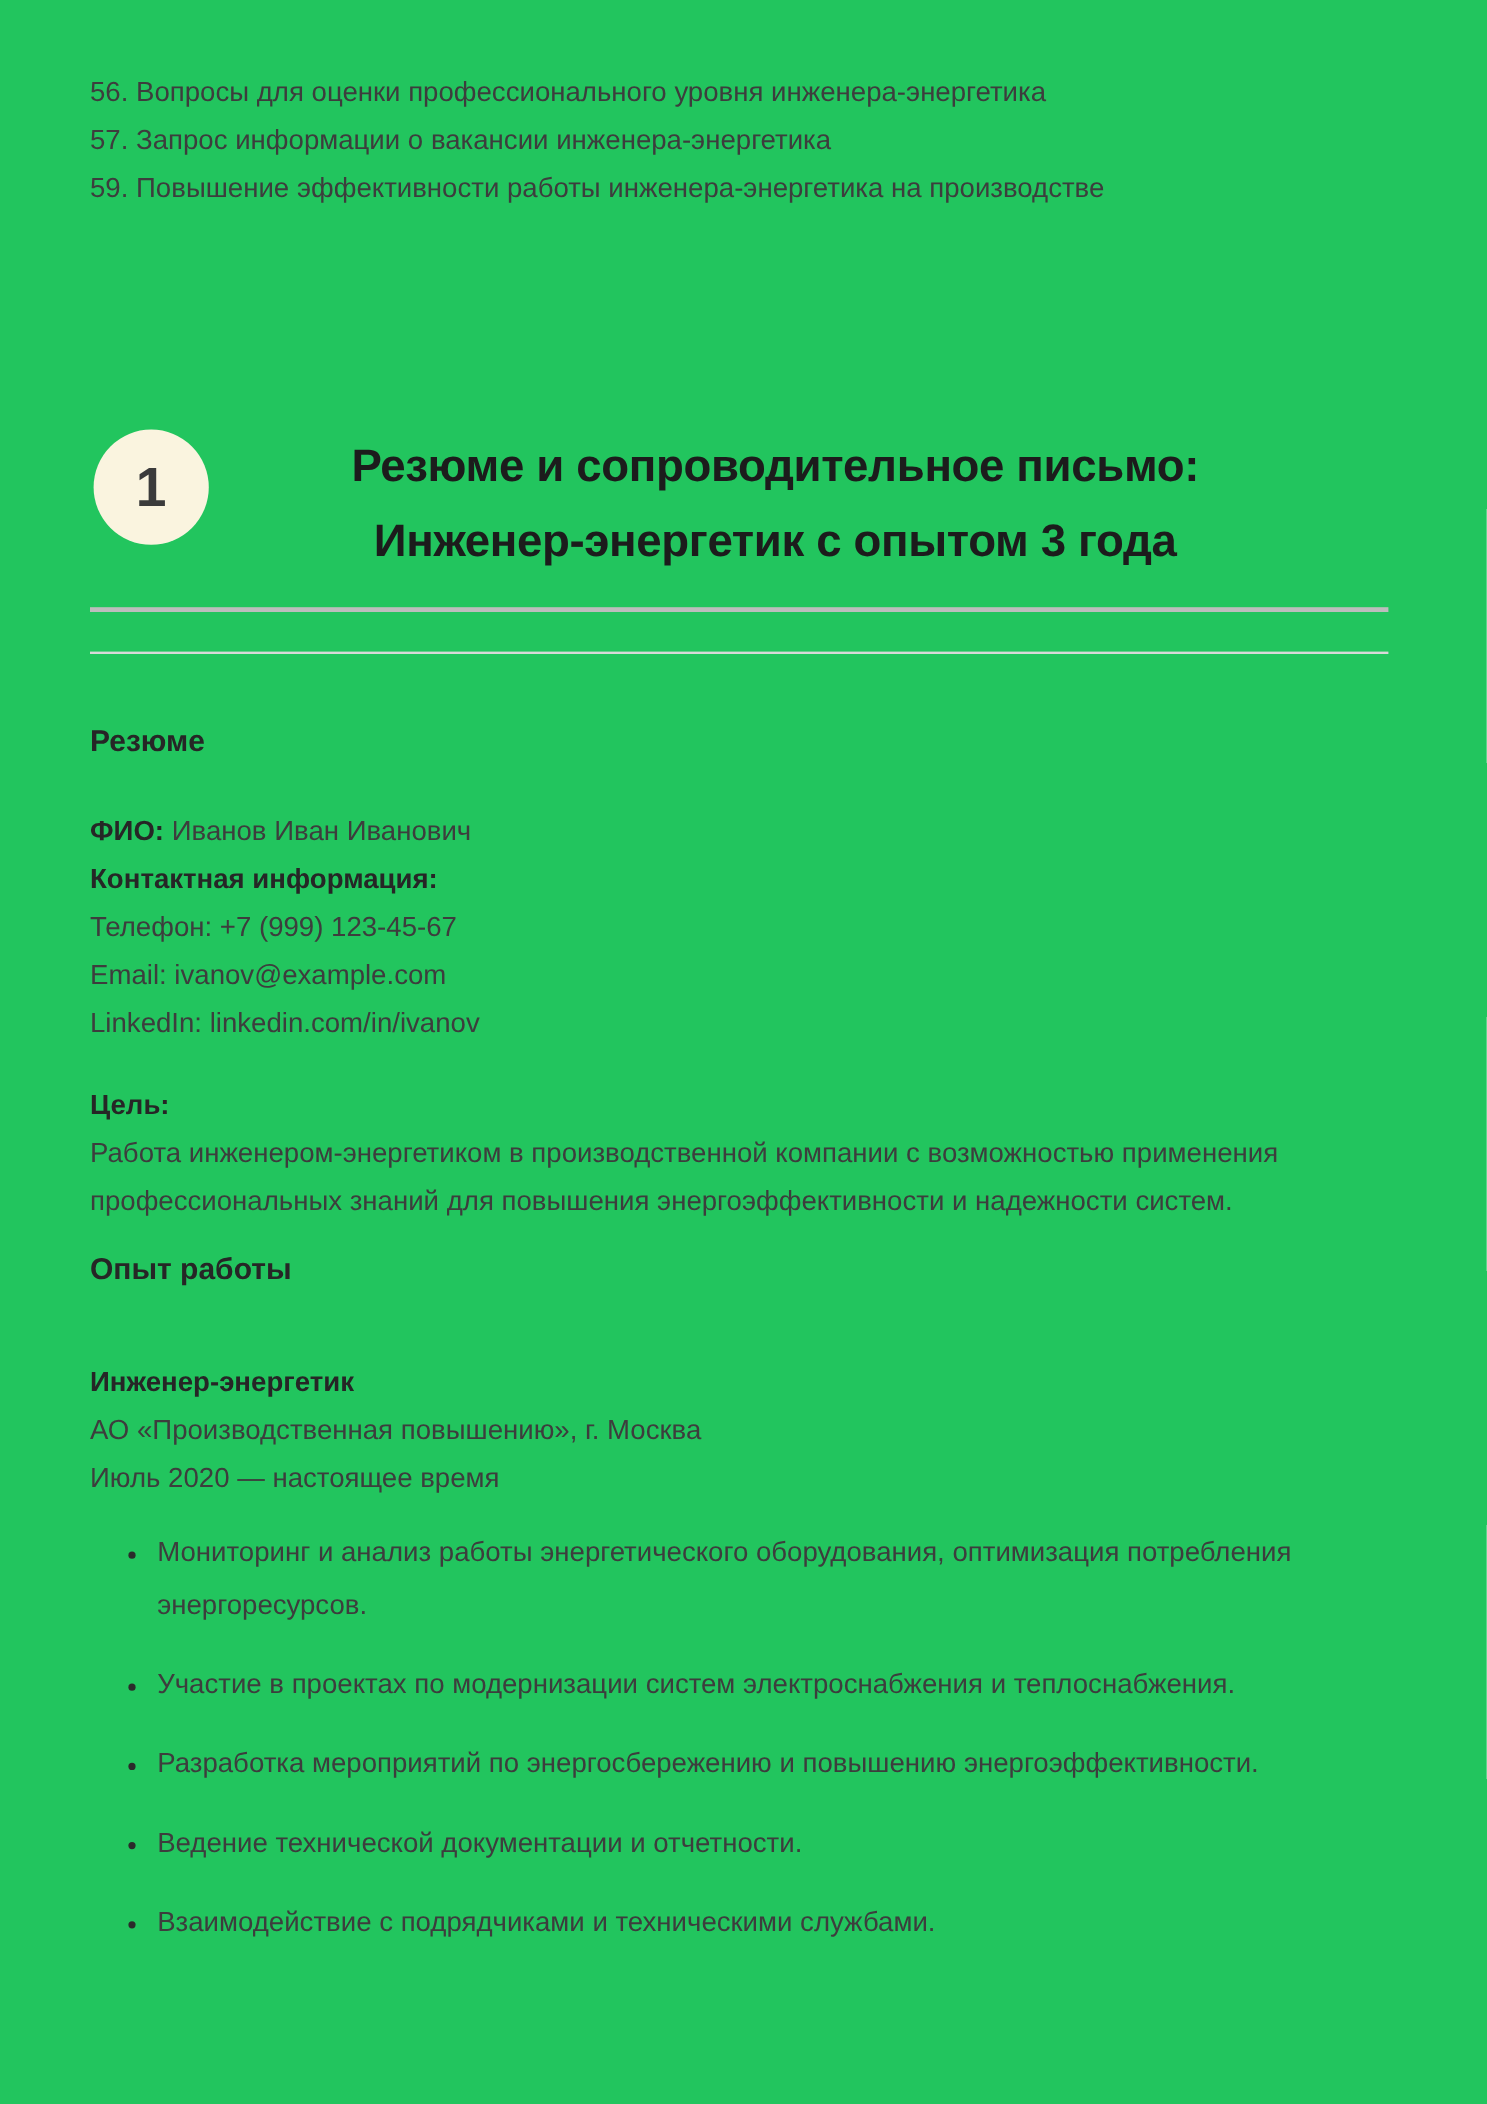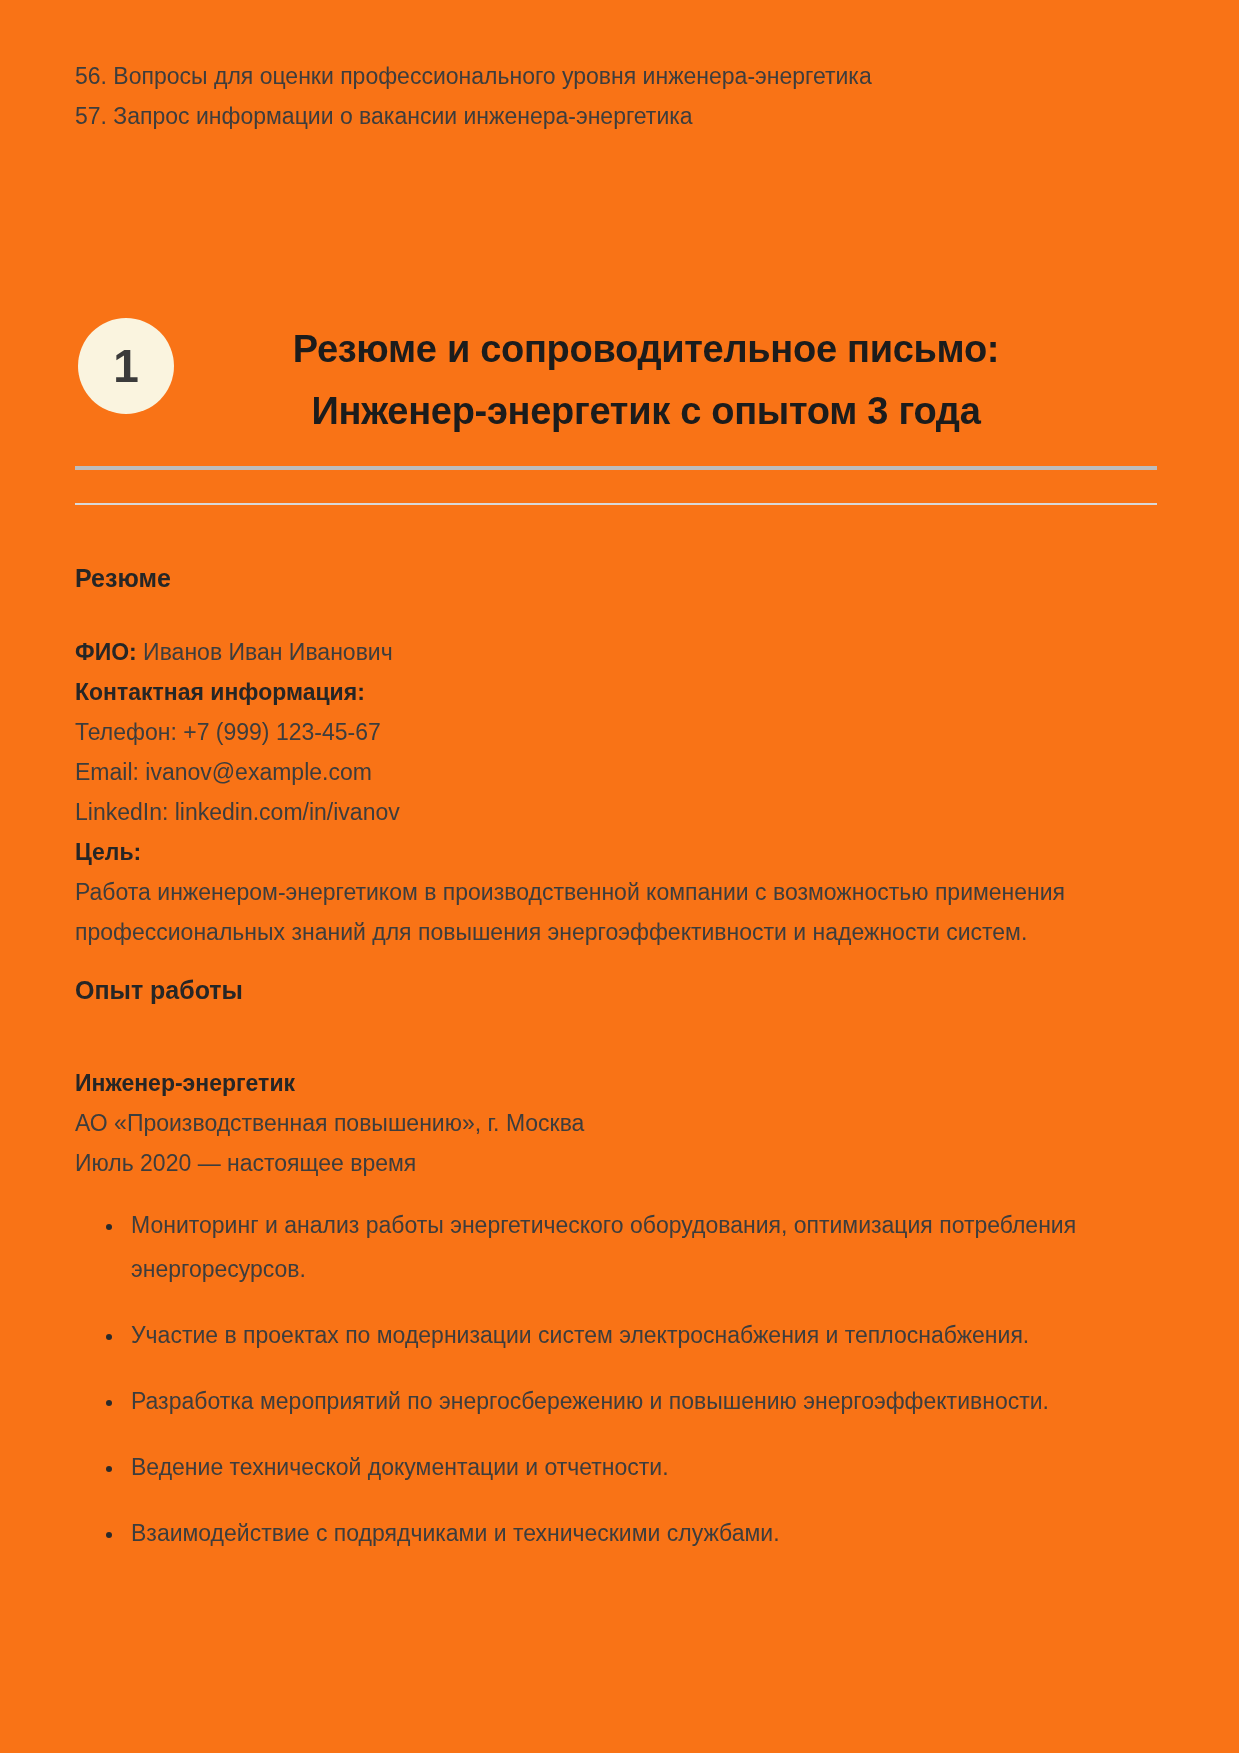--- a/index.html
+++ b/index.html
@@ -6,21 +6,21 @@
   html, body {
     width: 1239px;
     background: #ffffff;
     font-family: "Liberation Sans", "DejaVu Sans", sans-serif;
   }
   body { height: 1753px; overflow: hidden; }
   .page {
     width: 1239px;
     height: 1753px;
     padding: 0 82px 0 75px;
-    background: #f97316;
+    background: #22c55e;
   }
 
   
   .toc {
     padding-top: 56px;
     font-size: 23px;
     line-height: 40px;
     color: #3d3d3d;
   }
 
@@ -77,21 +77,21 @@
   }
   .body-text {
     font-size: 23px;
     line-height: 40px;
     color: #3d3d3d;
   }
   .body-text strong, .sub-heading, .job-title-strong {
     color: #262626;
   }
   .contact-block { margin-top: 41px; }
-  .goal-block { }
+  .goal-block { margin-top: 28px; }
   .experience-heading {
     margin-top: 25px;
     font-size: 25px;
     font-weight: bold;
     color: #262626;
     line-height: 26px;
   }
   .job-block { margin-top: 60px; }
 
   .duties {
@@ -110,20 +110,21 @@
   .duties li::marker { color: #2b2b2b; font-size: 20px; }
 </style>
 </head>
 <body>
 
 <div class="page">
 
   <div class="toc">
     <div class="toc-item">56. Вопросы для оценки профессионального уровня инженера-энергетика</div>
     <div class="toc-item">57. Запрос информации о вакансии инженера-энергетика</div>
+    <div class="toc-item">59. Повышение эффективности работы инженера-энергетика на производстве</div>
   </div>
 
   <div class="section-header">
     <div class="badge">
       <span>1</span>
     </div>
     <h1 class="section-title">Резюме и сопроводительное письмо: Инженер-энергетик с опытом 3 года</h1>
   </div>
 
   <hr class="divider-strong">

